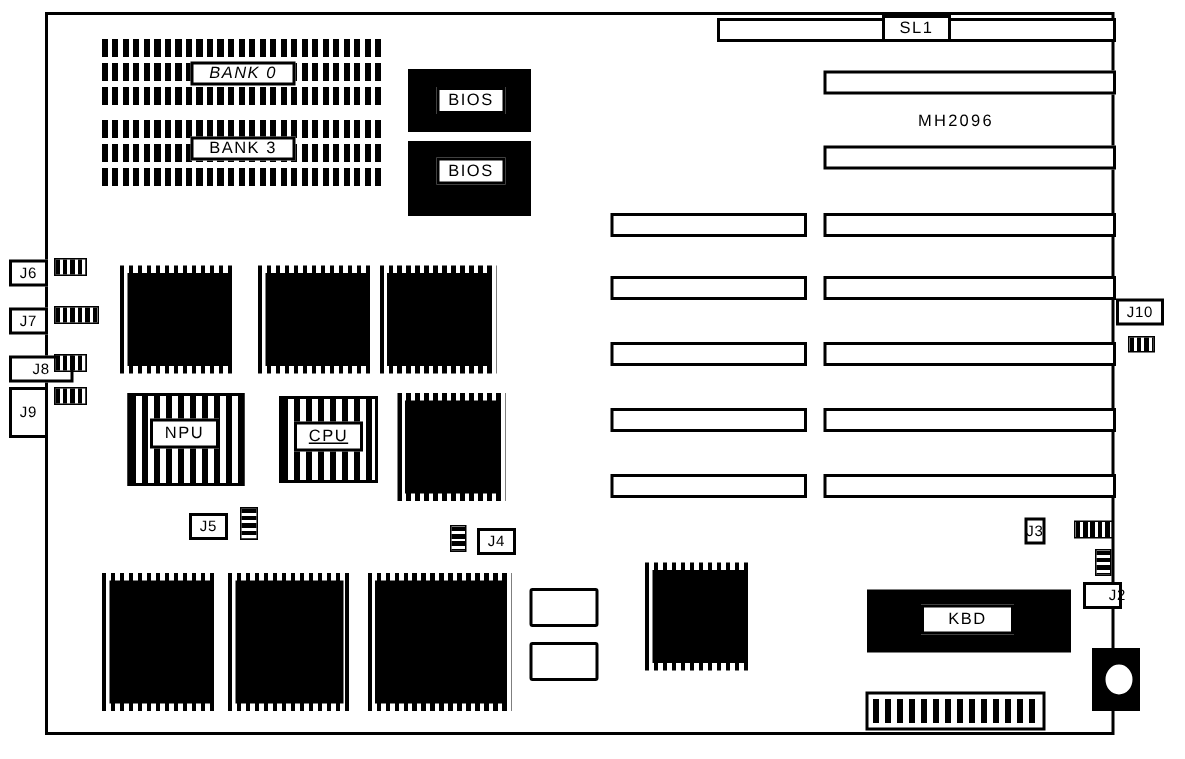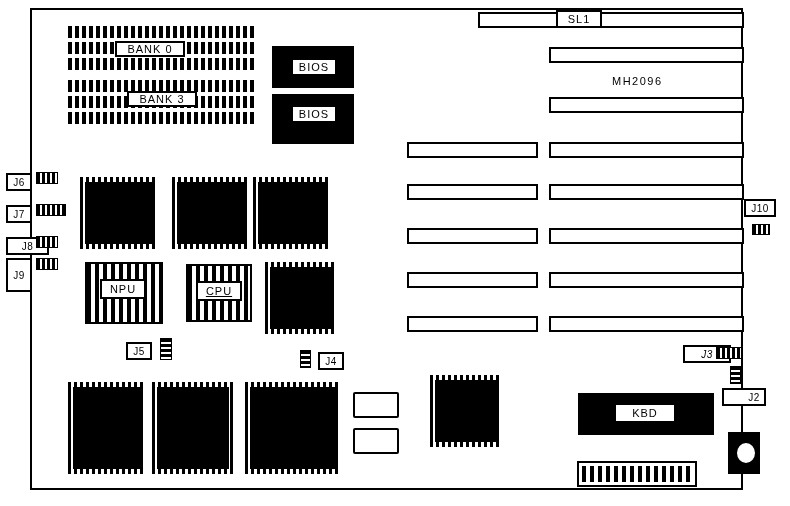--- a/index.html
+++ b/index.html
@@ -157,36 +157,36 @@
 </style>
 </head>
 <body>
 
 <div id="board-diagram">
 
   <div class="board-outline"></div>
 
   <div class="simm" style="left:68px; top:26px; width:186px; height:12px;"></div>
   <div class="simm" style="left:68px; top:42px; width:186px; height:12px;"></div>
-  <div class="labelbox" style="left:115px; top:41px; width:70px; height:16px;">BANK 0</div>
+  <div class="labelbox" style="left:127px; top:41px; width:70px; height:16px;font-style:italic;">BANK 0</div>
   <div class="simm" style="left:68px; top:58px; width:186px; height:12px;"></div>
 
   <div class="simm" style="left:68px; top:80px; width:186px; height:12px;"></div>
   <div class="simm" style="left:68px; top:96px; width:186px; height:12px;"></div>
   <div class="labelbox" style="left:127px; top:91px; width:70px; height:16px;">BANK 3</div>
   <div class="simm" style="left:68px; top:112px; width:186px; height:12px;"></div>
 
   <div class="chip" style="left:272px; top:46px; width:82px; height:42px;"></div>
   <div class="labelbox" style="left:291px; top:58px; width:46px; height:18px;">BIOS</div>
 
   <div class="chip" style="left:272px; top:94px; width:82px; height:50px;"></div>
   <div class="labelbox" style="left:291px; top:105px; width:46px; height:18px;">BIOS</div>
 
   <div class="slot" style="left:478px; top:12px; width:266px; height:16px;"></div>
-  <div class="labelbox" style="left:556px; top:10px; width:46px; height:18px;">SL1</div>
+  <div class="labelbox" style="left:588px; top:10px; width:46px; height:18px;">SL1</div>
 
   <div class="slot" style="left:549px; top:47px; width:195px; height:16px;"></div>
   <div class="plain-text" style="left:612px; top:75px;">MH2096</div>
   <div class="slot" style="left:549px; top:97px; width:195px; height:16px;"></div>
 
   <div class="slot" style="left:407px; top:142px; width:131px; height:16px;"></div>
   <div class="slot" style="left:549px; top:142px; width:195px; height:16px;"></div>
 
   <div class="slot" style="left:407px; top:184px; width:131px; height:16px;"></div>
   <div class="slot" style="left:549px; top:184px; width:195px; height:16px;"></div>
@@ -256,19 +256,19 @@
 
   <div class="conn-strip" style="left:577px; top:461px; width:120px; height:26px;"></div>
   <div class="conn-strip-inner" style="left:582px; top:466px; width:110px; height:16px;"></div>
 
   <div class="din-outer" style="left:728px; top:432px; width:32px; height:42px;"></div>
   <div class="din-inner" style="left:735px; top:441px; width:22px; height:24px;"></div>
 
   <div class="jlabel" style="left:744px; top:199px; width:32px; height:18px;">J10</div>
   <div class="pinhdr" style="left:752px; top:224px; width:18px; height:11px;"></div>
 
-  <div class="jlabel" style="left:683px; top:345px; width:48px; height:18px;font-style:italic;">J3</div>
+  <div class="jlabel" style="left:683px; top:345px; width:14px; height:18px;">J3</div>
   <div class="pinhdr" style="left:716px; top:347px; width:26px; height:12px;"></div>
 
   <div class="pinhdr-v" style="left:730px; top:366px; width:11px; height:18px;"></div>
-  <div class="jlabel" style="left:722px; top:388px; width:44px; height:18px;padding-left:20px;">J2</div>
+  <div class="jlabel" style="left:722px; top:388px; width:26px; height:18px;padding-left:20px;">J2</div>
 
 </div>
 
 </body></html>

